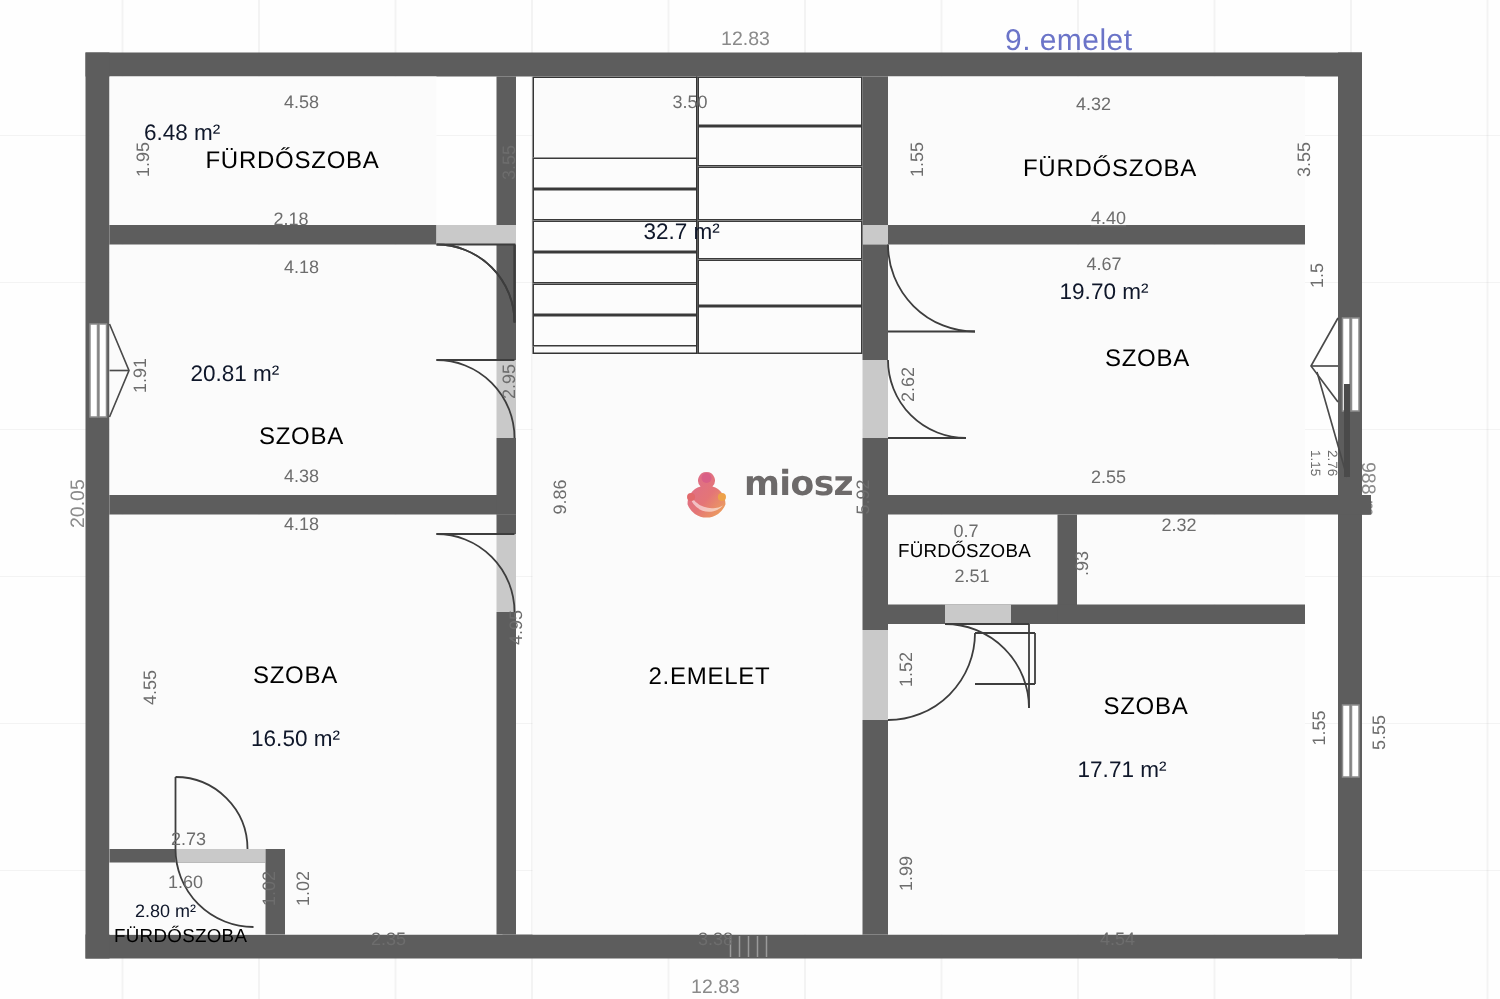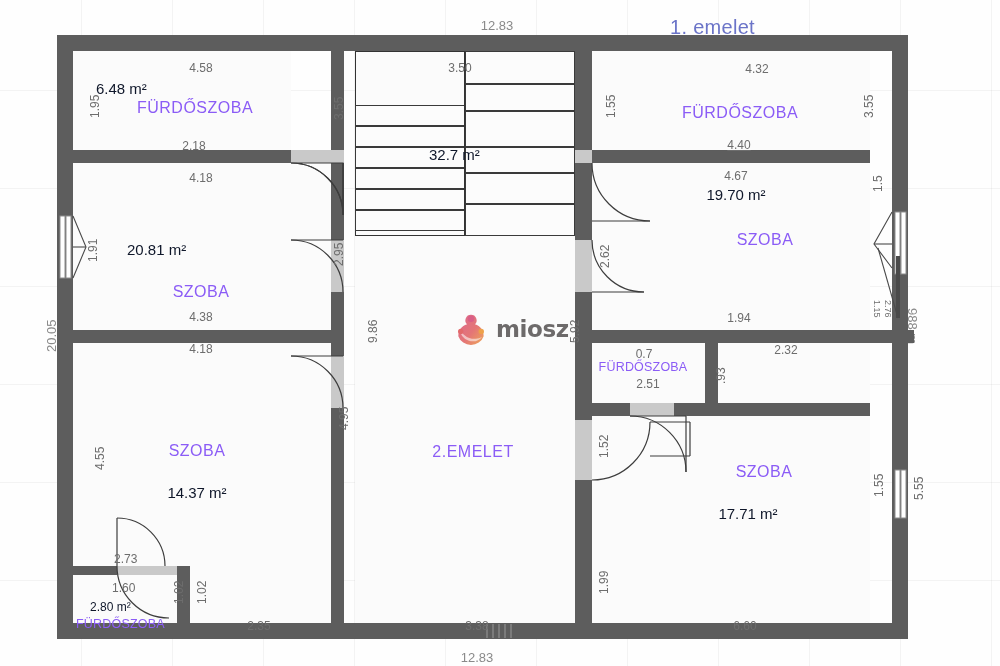--- a/index.html
+++ b/index.html
@@ -22,50 +22,50 @@
   
   .wall{position:absolute;background:#5d5d5d;}
   .wall.light{background:#c9c9c9;}   
 
   
   .room{position:absolute;background:#fbfbfb;}
 
   
   .lbl{position:absolute;color:#2b2b2b;white-space:nowrap;
        font-family:"Liberation Sans","DejaVu Sans",sans-serif;}
-  .name{font-size:16px;letter-spacing:.5px;color:#8b5cf6;}
+  .name{font-size:16px;letter-spacing:.5px;color:#000000;}
   .name.sm{font-size:12.5px;letter-spacing:.2px;}
   .area{font-size:15px;color:#0f172a;}
   .area.sm{font-size:12px;}
   .dim{font-size:12px;color:#6d6d6d;}
   .dim.big{font-size:13px;color:#8a8a8a;}
   .rot-l{transform:rotate(-90deg);transform-origin:0 0;}
   .rot-r{transform:rotate(90deg);transform-origin:0 0;}
   .ctr{transform:translateX(-50%);}
   .title{position:absolute;font-size:20px;color:#6b74c8;letter-spacing:.3px;}
 
   
   .stair{position:absolute;border:1.4px solid #3a3a3a;background:#fcfcfc;box-sizing:border-box;}
   .stairbox{position:absolute;border:1.6px solid #333;box-sizing:border-box;background:transparent;}
 
   svg.ov{position:absolute;left:0;top:0;width:1000px;height:666px;pointer-events:none;}
 
   
-  .wm{position:absolute;display:flex;align-items:center;gap:6px;}
+  .wm{position:absolute;display:flex;align-items:flex-start;gap:6px;}
   .wm-txt{font-size:23px;font-weight:bold;color:#6d6a6a;letter-spacing:-.4px;
           font-family:"DejaVu Sans",sans-serif;}
 </style>
 </head>
 <body>
 
 <div id="stage">
 
   <div class="bg-grid"></div>
 
-  <div class="title" style="left:670px;top:16px;">1. emelet</div>
+  <div class="title" style="left:670px;top:16px;">9. emelet</div>
 
   <div class="lbl dim big ctr" style="left:497px;top:18px;">12.83</div>
   <div class="lbl dim big ctr" style="left:477px;top:650px;">12.83</div>
   <div class="lbl dim big rot-l" style="left:44px;top:352px;">20.05</div>
   <div class="lbl dim big rot-r" style="left:920px;top:308px;">988 m</div>
   <div class="lbl dim rot-r" style="left:908px;top:310px;">9.10</div>
 
   <div class="wall" style="left:57px;top:35px;width:851px;height:16px;"></div>
   <div class="wall" style="left:57px;top:623px;width:851px;height:16px;"></div>
   <div class="wall" style="left:57px;top:35px;width:16px;height:604px;"></div>
@@ -196,21 +196,21 @@
   <div class="lbl dim rot-l" style="left:332px;top:120px;">3.55</div>
 
   <div class="lbl area" style="left:127px;top:241px;">20.81 m²</div>
   <div class="lbl name ctr" style="left:201px;top:283px;">SZOBA</div>
   <div class="lbl dim ctr" style="left:201px;top:171px;">4.18</div>
   <div class="lbl dim ctr" style="left:201px;top:310px;">4.38</div>
   <div class="lbl dim rot-l" style="left:86px;top:262px;">1.91</div>
   <div class="lbl dim rot-l" style="left:332px;top:266px;">2.95</div>
 
   <div class="lbl name ctr" style="left:197px;top:442px;">SZOBA</div>
-  <div class="lbl area ctr" style="left:197px;top:484px;">14.37 m²</div>
+  <div class="lbl area ctr" style="left:197px;top:484px;">16.50 m²</div>
   <div class="lbl dim ctr" style="left:201px;top:342px;">4.18</div>
   <div class="lbl dim ctr" style="left:259px;top:619px;text-align:center;">2.35</div>
   <div class="lbl dim rot-l" style="left:93px;top:470px;">4.55</div>
   <div class="lbl dim rot-l" style="left:337px;top:430px;">4.95</div>
 
   <div class="lbl dim" style="left:114px;top:552px;">2.73</div>
   <div class="lbl dim" style="left:112px;top:581px;">1.60</div>
   <div class="lbl area sm" style="left:90px;top:600px;">2.80 m²</div>
   <div class="lbl name sm" style="left:76px;top:617px;">FÜRDŐSZOBA</div>
   <div class="lbl dim rot-l" style="left:172px;top:604px;">1.02</div>
@@ -235,42 +235,42 @@
       <path d="M24 6 a7 7 0 0 1 5 12 c7 2 11 8 11 15 a17 17 0 0 1 -32 0 c0 -7 4 -13 11 -15 a7 7 0 0 1 5 -12z" fill="url(#mg)" opacity="0.92"></path>
       <path d="M10 24 a16 16 0 0 0 28 10 a20 20 0 0 1 -28 -10z" fill="#ffffff" opacity="0.55"></path>
       <circle cx="24" cy="11" r="4.2" fill="#d95f86"></circle>
       <circle cx="11" cy="27" r="3.4" fill="#e2696b"></circle>
       <circle cx="37" cy="27" r="3.4" fill="#eda14a"></circle>
     </svg>
     <span class="wm-txt">miosz</span>
   </div>
 
   <div class="lbl name ctr" style="left:740px;top:104px;">FÜRDŐSZOBA</div>
-  <div class="lbl dim ctr" style="left:757px;top:62px;text-align:center;">4.32</div>
+  <div class="lbl dim ctr" style="left:729px;top:62px;text-align:center;">4.32</div>
   <div class="lbl dim ctr" style="left:739px;top:138px;text-decoration:underline;">4.40</div>
   <div class="lbl dim rot-l" style="left:604px;top:118px;">1.55</div>
   <div class="lbl dim rot-l" style="left:862px;top:118px;">3.55</div>
 
   <div class="lbl area ctr" style="left:736px;top:186px;">19.70 m²</div>
   <div class="lbl name ctr" style="left:765px;top:231px;">SZOBA</div>
   <div class="lbl dim ctr" style="left:736px;top:169px;">4.67</div>
-  <div class="lbl dim ctr" style="left:739px;top:311px;">1.94</div>
+  <div class="lbl dim ctr" style="left:739px;top:311px;">2.55</div>
   <div class="lbl dim rot-l" style="left:598px;top:268px;">2.62</div>
   <div class="lbl dim rot-l" style="left:871px;top:192px;">1.5</div>
   <div class="lbl dim rot-r" style="left:882px;top:300px;font-size:9px;">1.15</div>
   <div class="lbl dim rot-r" style="left:893px;top:300px;font-size:9px;">2.76</div>
 
   <div class="lbl dim ctr" style="left:644px;top:347px;">0.7</div>
   <div class="lbl name sm ctr" style="left:643px;top:360px;">FÜRDŐSZOBA</div>
   <div class="lbl dim ctr" style="left:648px;top:377px;">2.51</div>
 
   <div class="lbl dim ctr" style="left:786px;top:343px;">2.32</div>
   <div class="lbl dim rot-l" style="left:714px;top:384px;">.93</div>
 
   <div class="lbl name ctr" style="left:764px;top:463px;">SZOBA</div>
   <div class="lbl area ctr" style="left:748px;top:505px;">17.71 m²</div>
   <div class="lbl dim rot-l" style="left:597px;top:458px;">1.52</div>
-  <div class="lbl dim ctr" style="left:745px;top:619px;">6.60</div>
+  <div class="lbl dim ctr" style="left:745px;top:619px;">4.54</div>
   <div class="lbl dim rot-l" style="left:597px;top:594px;">1.99</div>
   <div class="lbl dim rot-l" style="left:872px;top:497px;">1.55</div>
   <div class="lbl dim rot-l" style="left:912px;top:500px;">5.55</div>
 
 </div>
 
 </body></html>

